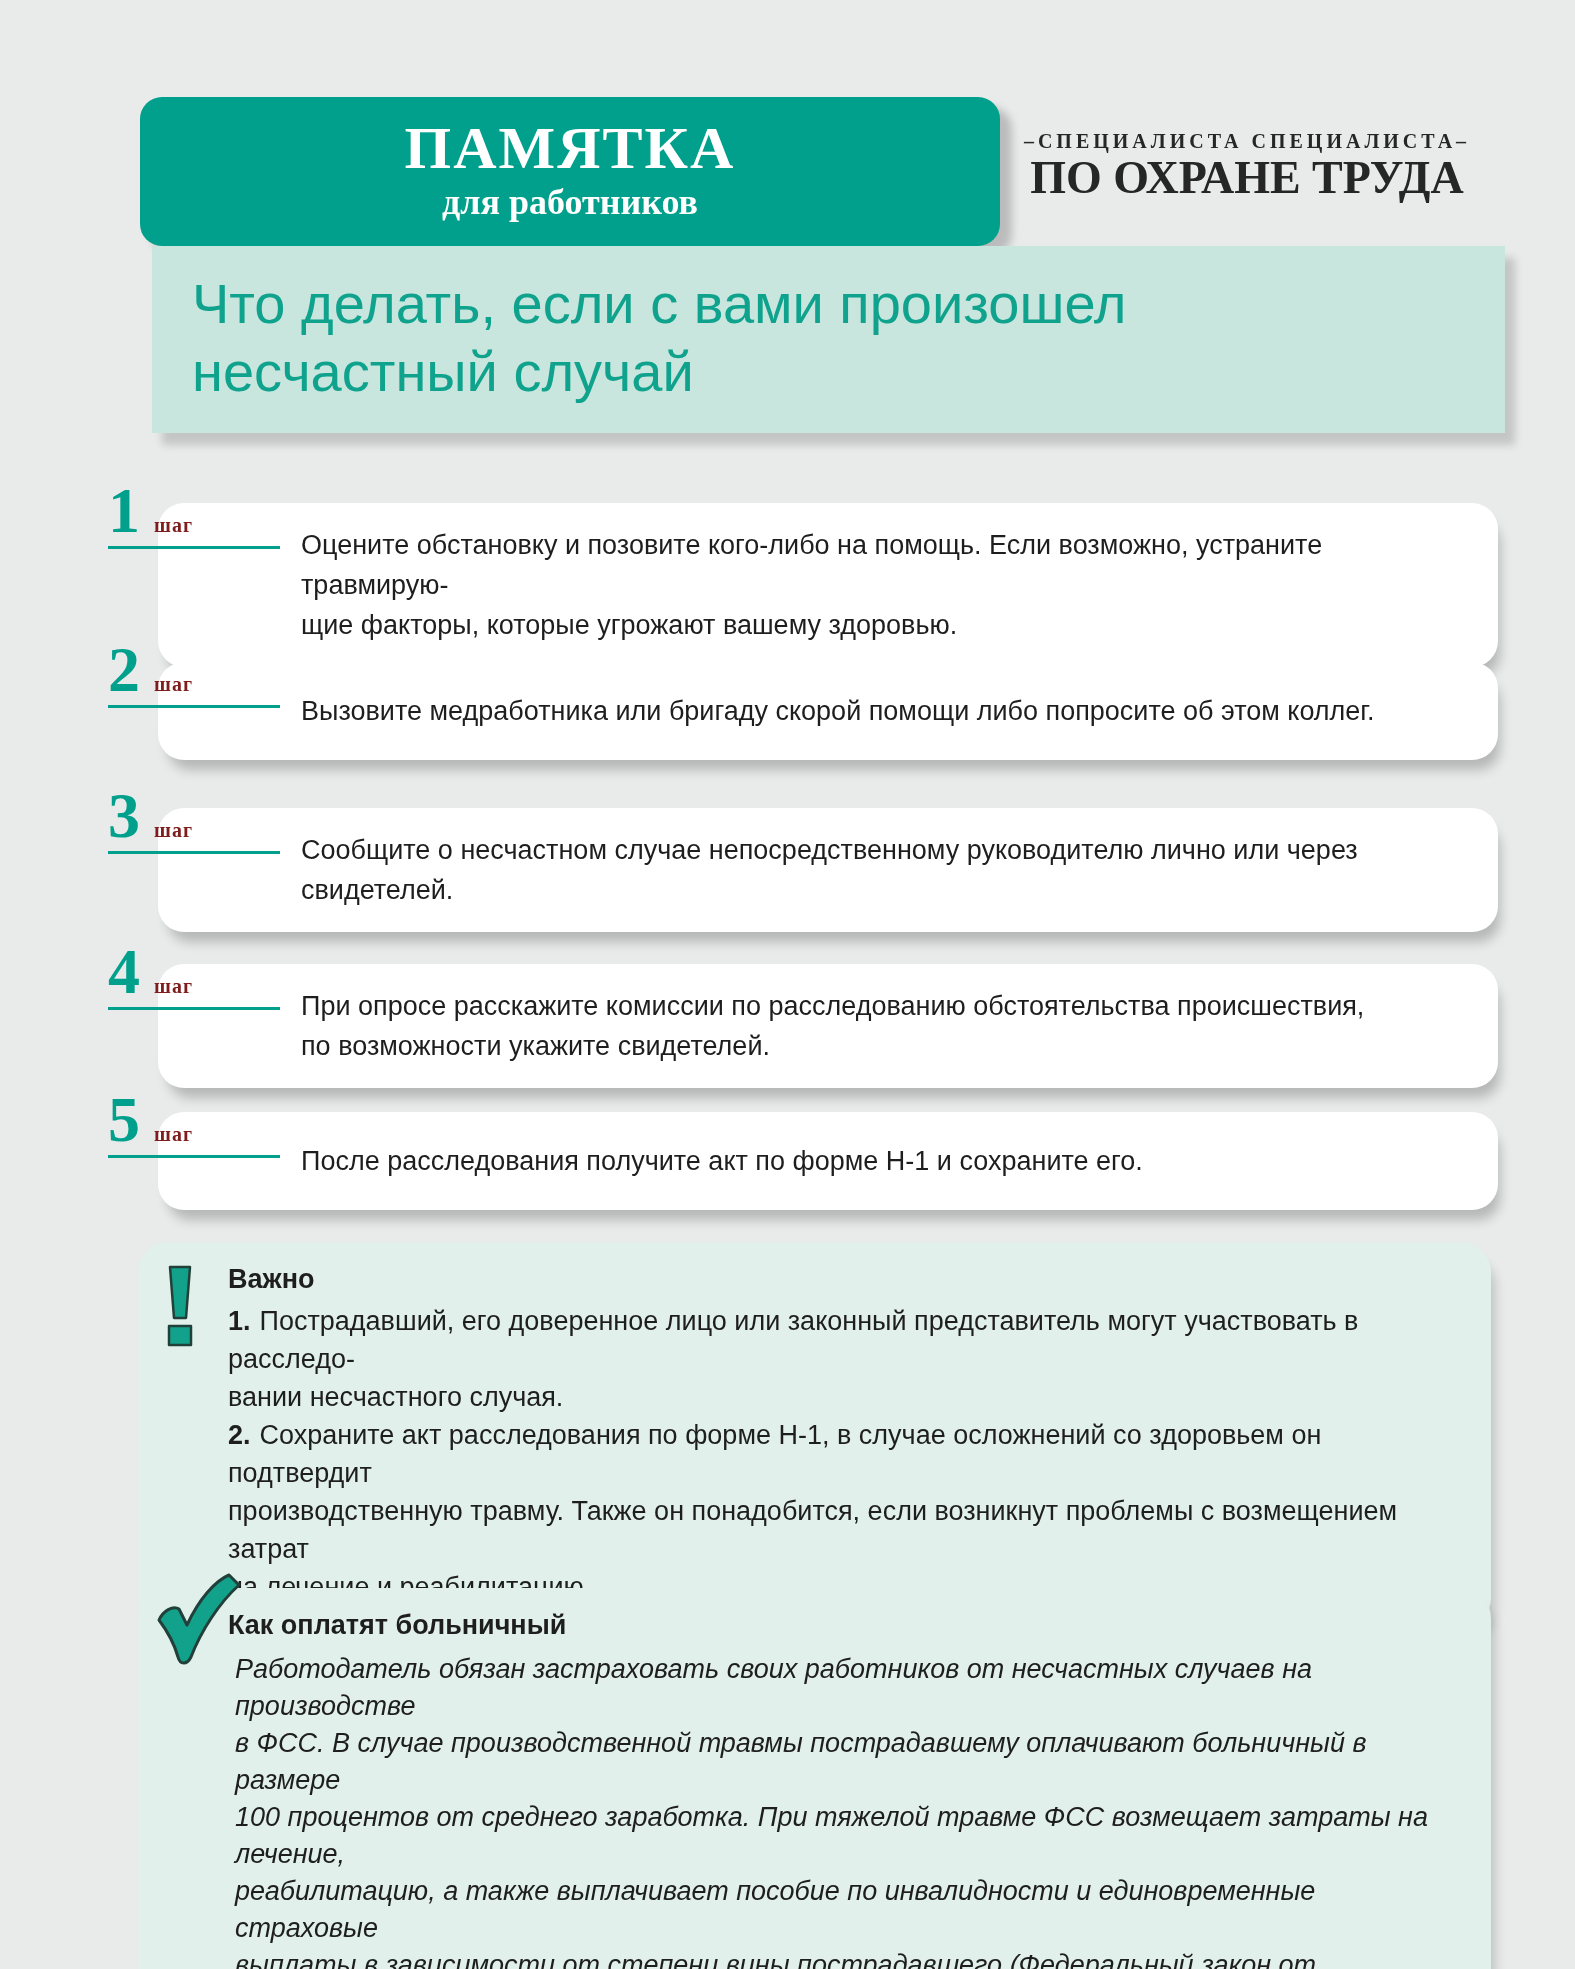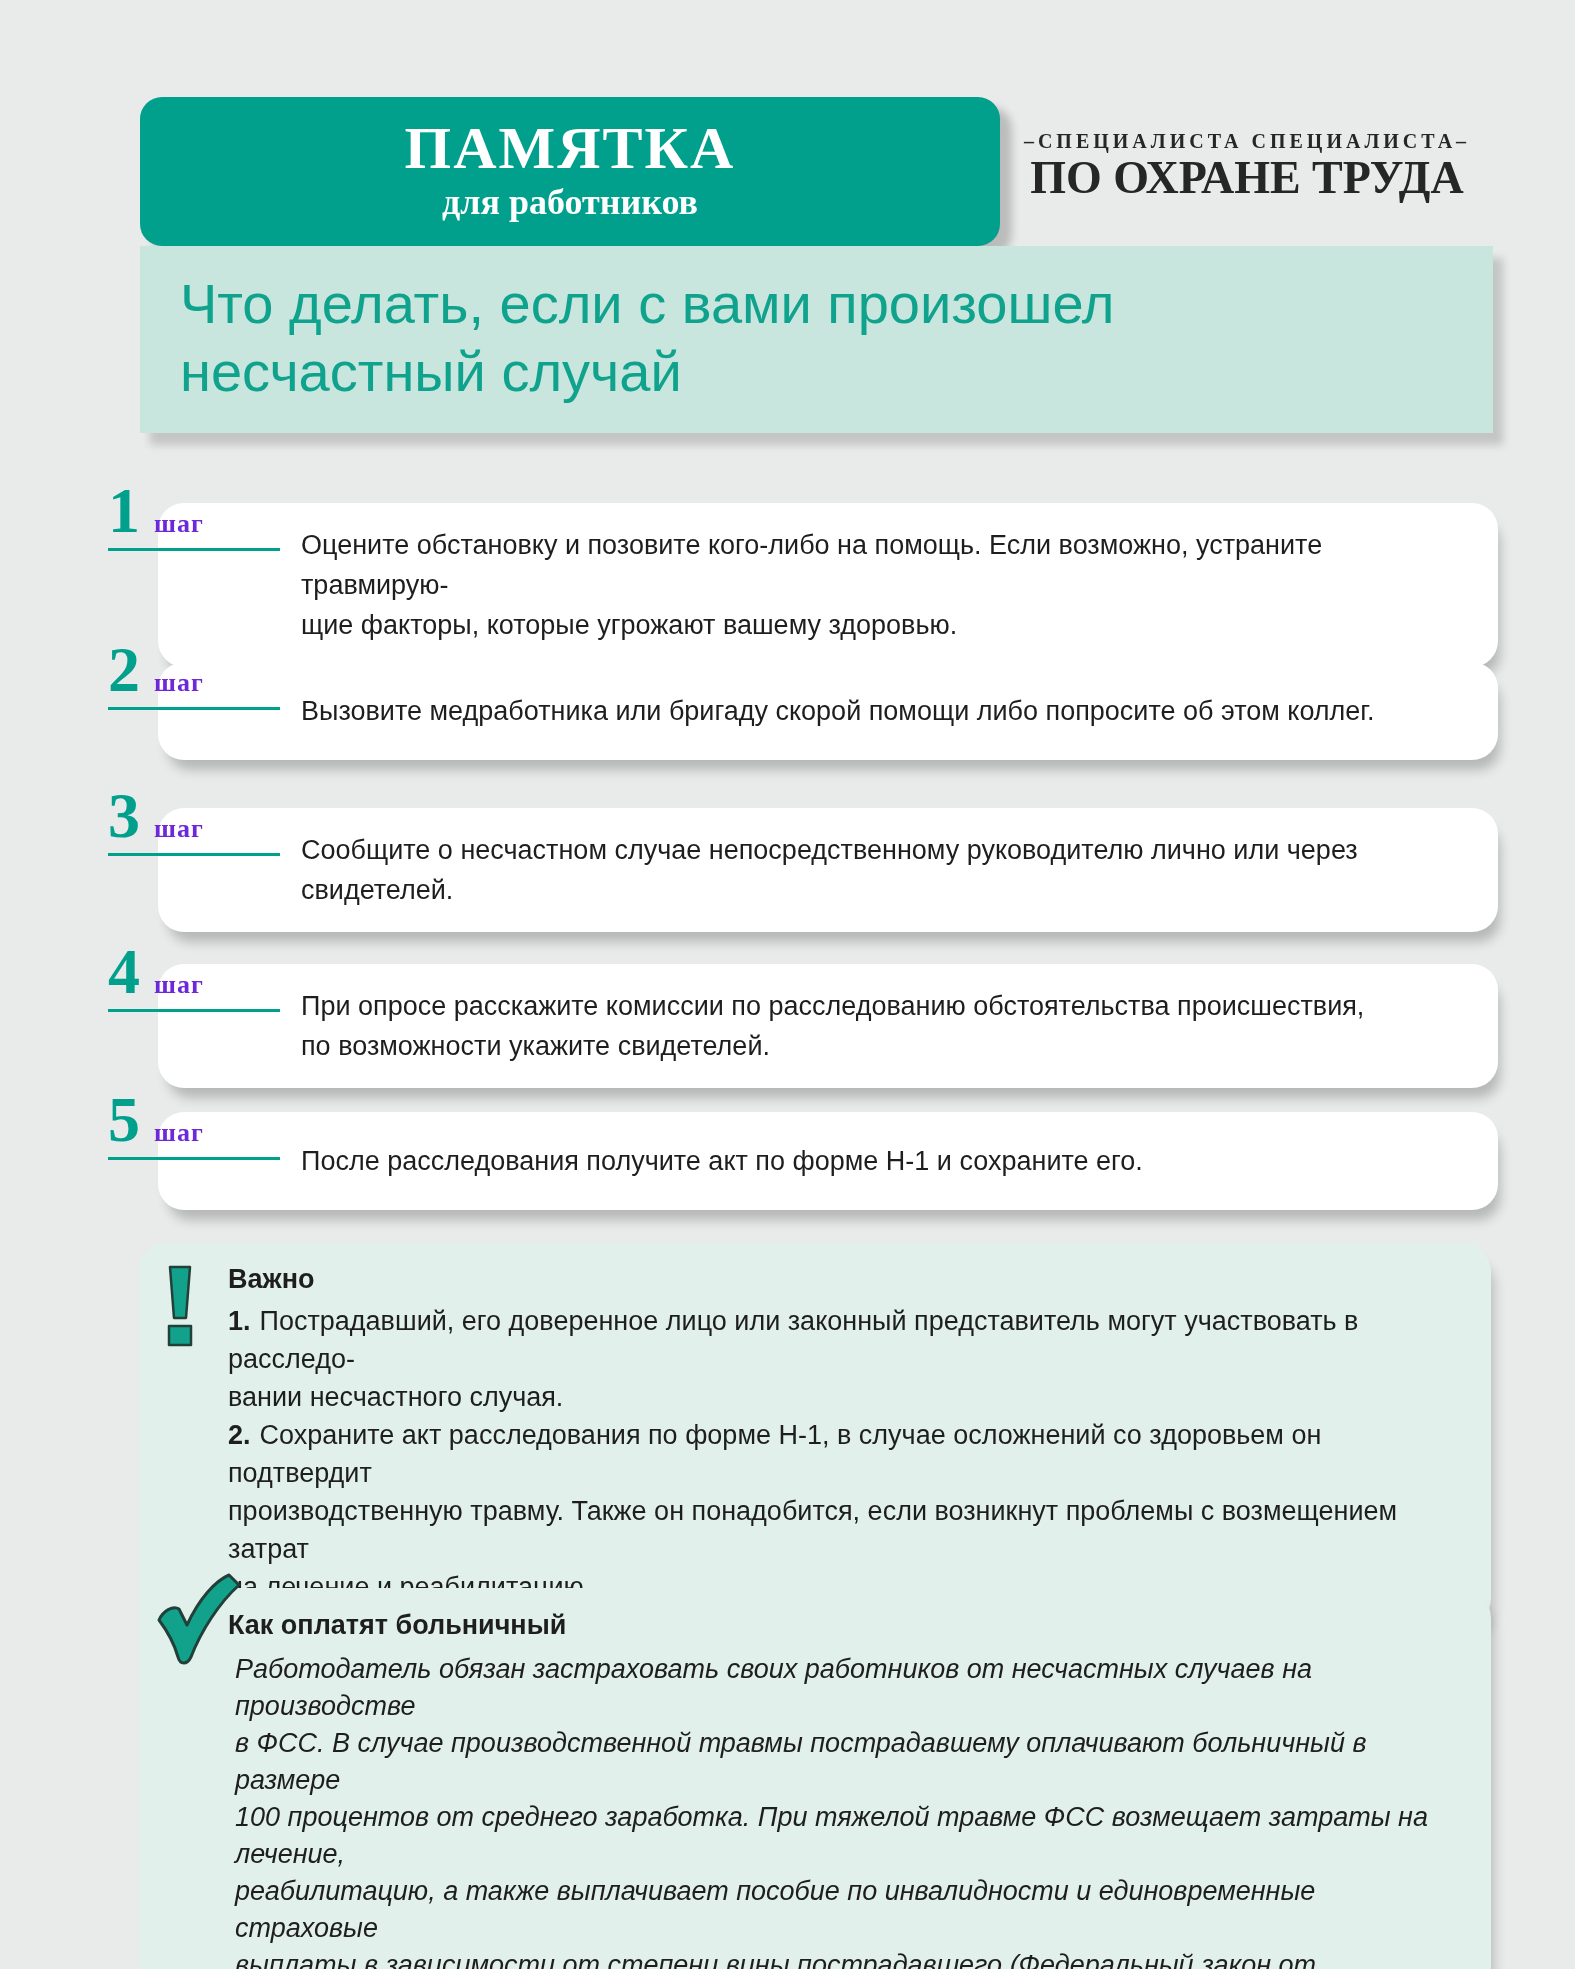--- a/index.html
+++ b/index.html
@@ -35,21 +35,21 @@
     font-family:"Liberation Serif",serif;font-weight:bold;
     font-size:20px;letter-spacing:4px;white-space:nowrap;
   }
   .brand-bottom{
     font-family:"Liberation Serif",serif;font-weight:bold;
     font-size:46px;line-height:1.1;white-space:nowrap;
   }
 
   
   .title-box{
-    position:absolute;left:140px;top:246px;width:1353px;height:187px;
+    position:absolute;left:152px;top:246px;width:1353px;height:187px;
     background:#C8E5DE;box-sizing:border-box;
     padding:24px 30px 0 40px;
     box-shadow:10px 12px 8px rgba(0,0,0,0.16);
   }
   .page-title{
     margin:0;font-weight:400;
     font-size:56px;line-height:68px;color:#0FA28C;
     white-space:pre-line;
   }
 
@@ -71,21 +71,21 @@
     border-bottom:3px solid #00A08C;
     min-width:152px;padding-bottom:9px;padding-right:20px;
     width:max-content;
   }
   .step-num{
     font-family:"Liberation Serif",serif;font-weight:bold;
     font-size:64px;line-height:0.78;color:#00A08C;
   }
   .step-label{
     font-family:"Liberation Serif",serif;font-weight:bold;
-    font-size:26px;letter-spacing:1px;color:#6d28d9;
+    font-size:20px;letter-spacing:1px;color:#7f1d1d;
   }
 
   
   .info-box{
     position:absolute;left:138px;width:1353px;box-sizing:border-box;
     background:#E1F0EB;border-radius:30px;
     box-shadow:8px 14px 12px -4px rgba(0,0,0,0.18);
     padding:18px 40px 22px 90px;
   }
   .important{top:1242px;min-height:256px;}

